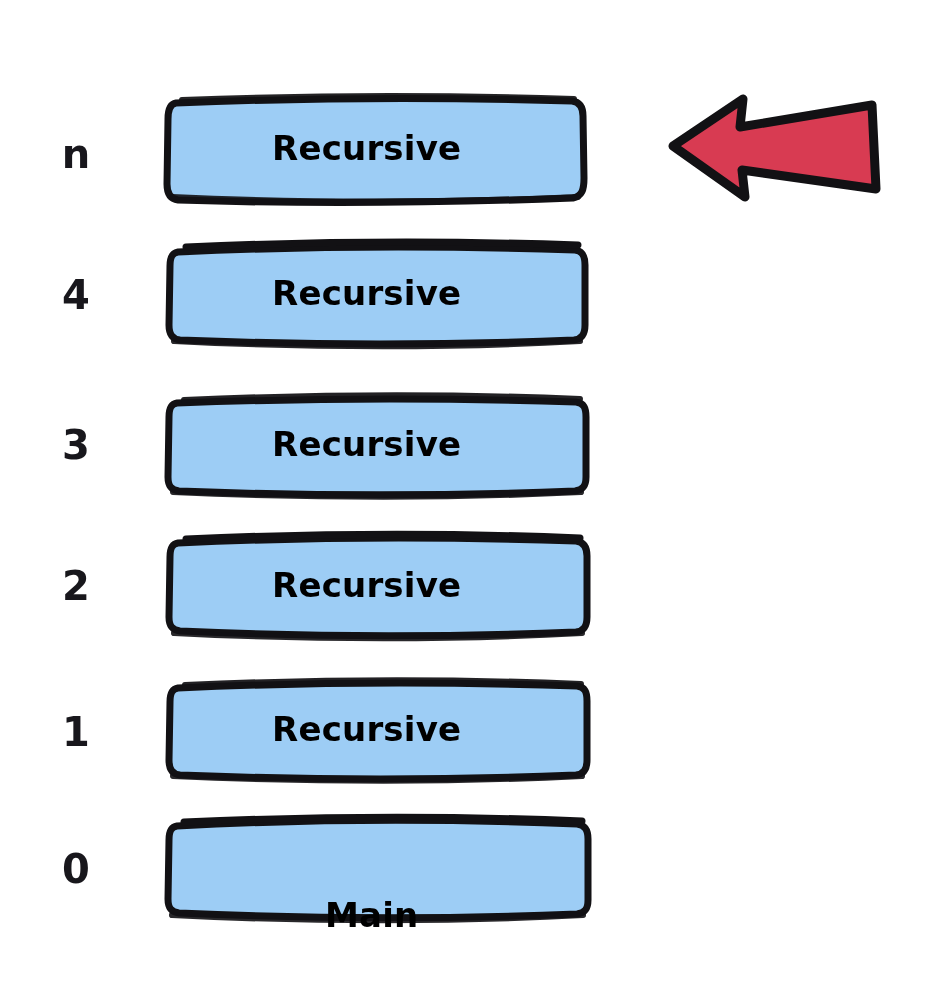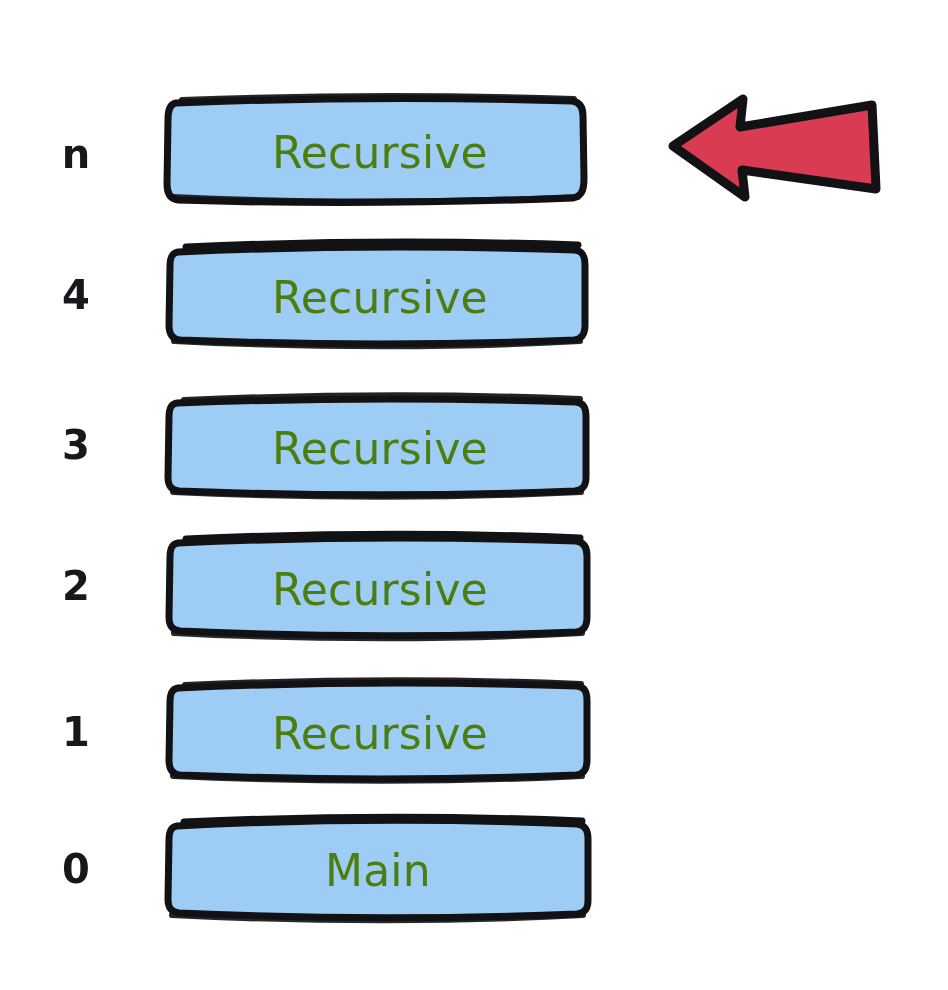--- a/index.html
+++ b/index.html
@@ -31,23 +31,23 @@
     font-weight: 600;
     color: #18171c;
     text-align: center;
     width: 56px;
     line-height: 1;
   }
 
   .frame-text {
     position: absolute;
     font-family: "DejaVu Sans", sans-serif;
-    font-size: 44px;
-    font-weight: 400;
-    color: #4d7c0f;
+    font-size: 34px;
+    font-weight: 700;
+    color: #000000;
     white-space: nowrap;
     letter-spacing: 0.2px;
     line-height: 1;
   }
 
   .svg-layer {
     position: absolute;
     left: 0;
     top: 0;
     width: 948px;
@@ -144,15 +144,15 @@
   <div class="frame-label" style="left:48px; top:425px;">3</div>
   <div class="frame-label" style="left:48px; top:566px;">2</div>
   <div class="frame-label" style="left:48px; top:712px;">1</div>
   <div class="frame-label" style="left:48px; top:849px;">0</div>
 
   <div class="frame-text" style="left:272px; top:131px;">Recursive</div>
   <div class="frame-text" style="left:272px; top:276px;">Recursive</div>
   <div class="frame-text" style="left:272px; top:427px;">Recursive</div>
   <div class="frame-text" style="left:272px; top:568px;">Recursive</div>
   <div class="frame-text" style="left:272px; top:712px;">Recursive</div>
-  <div class="frame-text" style="left:325px; top:849px;">Main</div>
+  <div class="frame-text" style="left:325px; top:898px;">Main</div>
 
 </div>
 
 </body></html>

